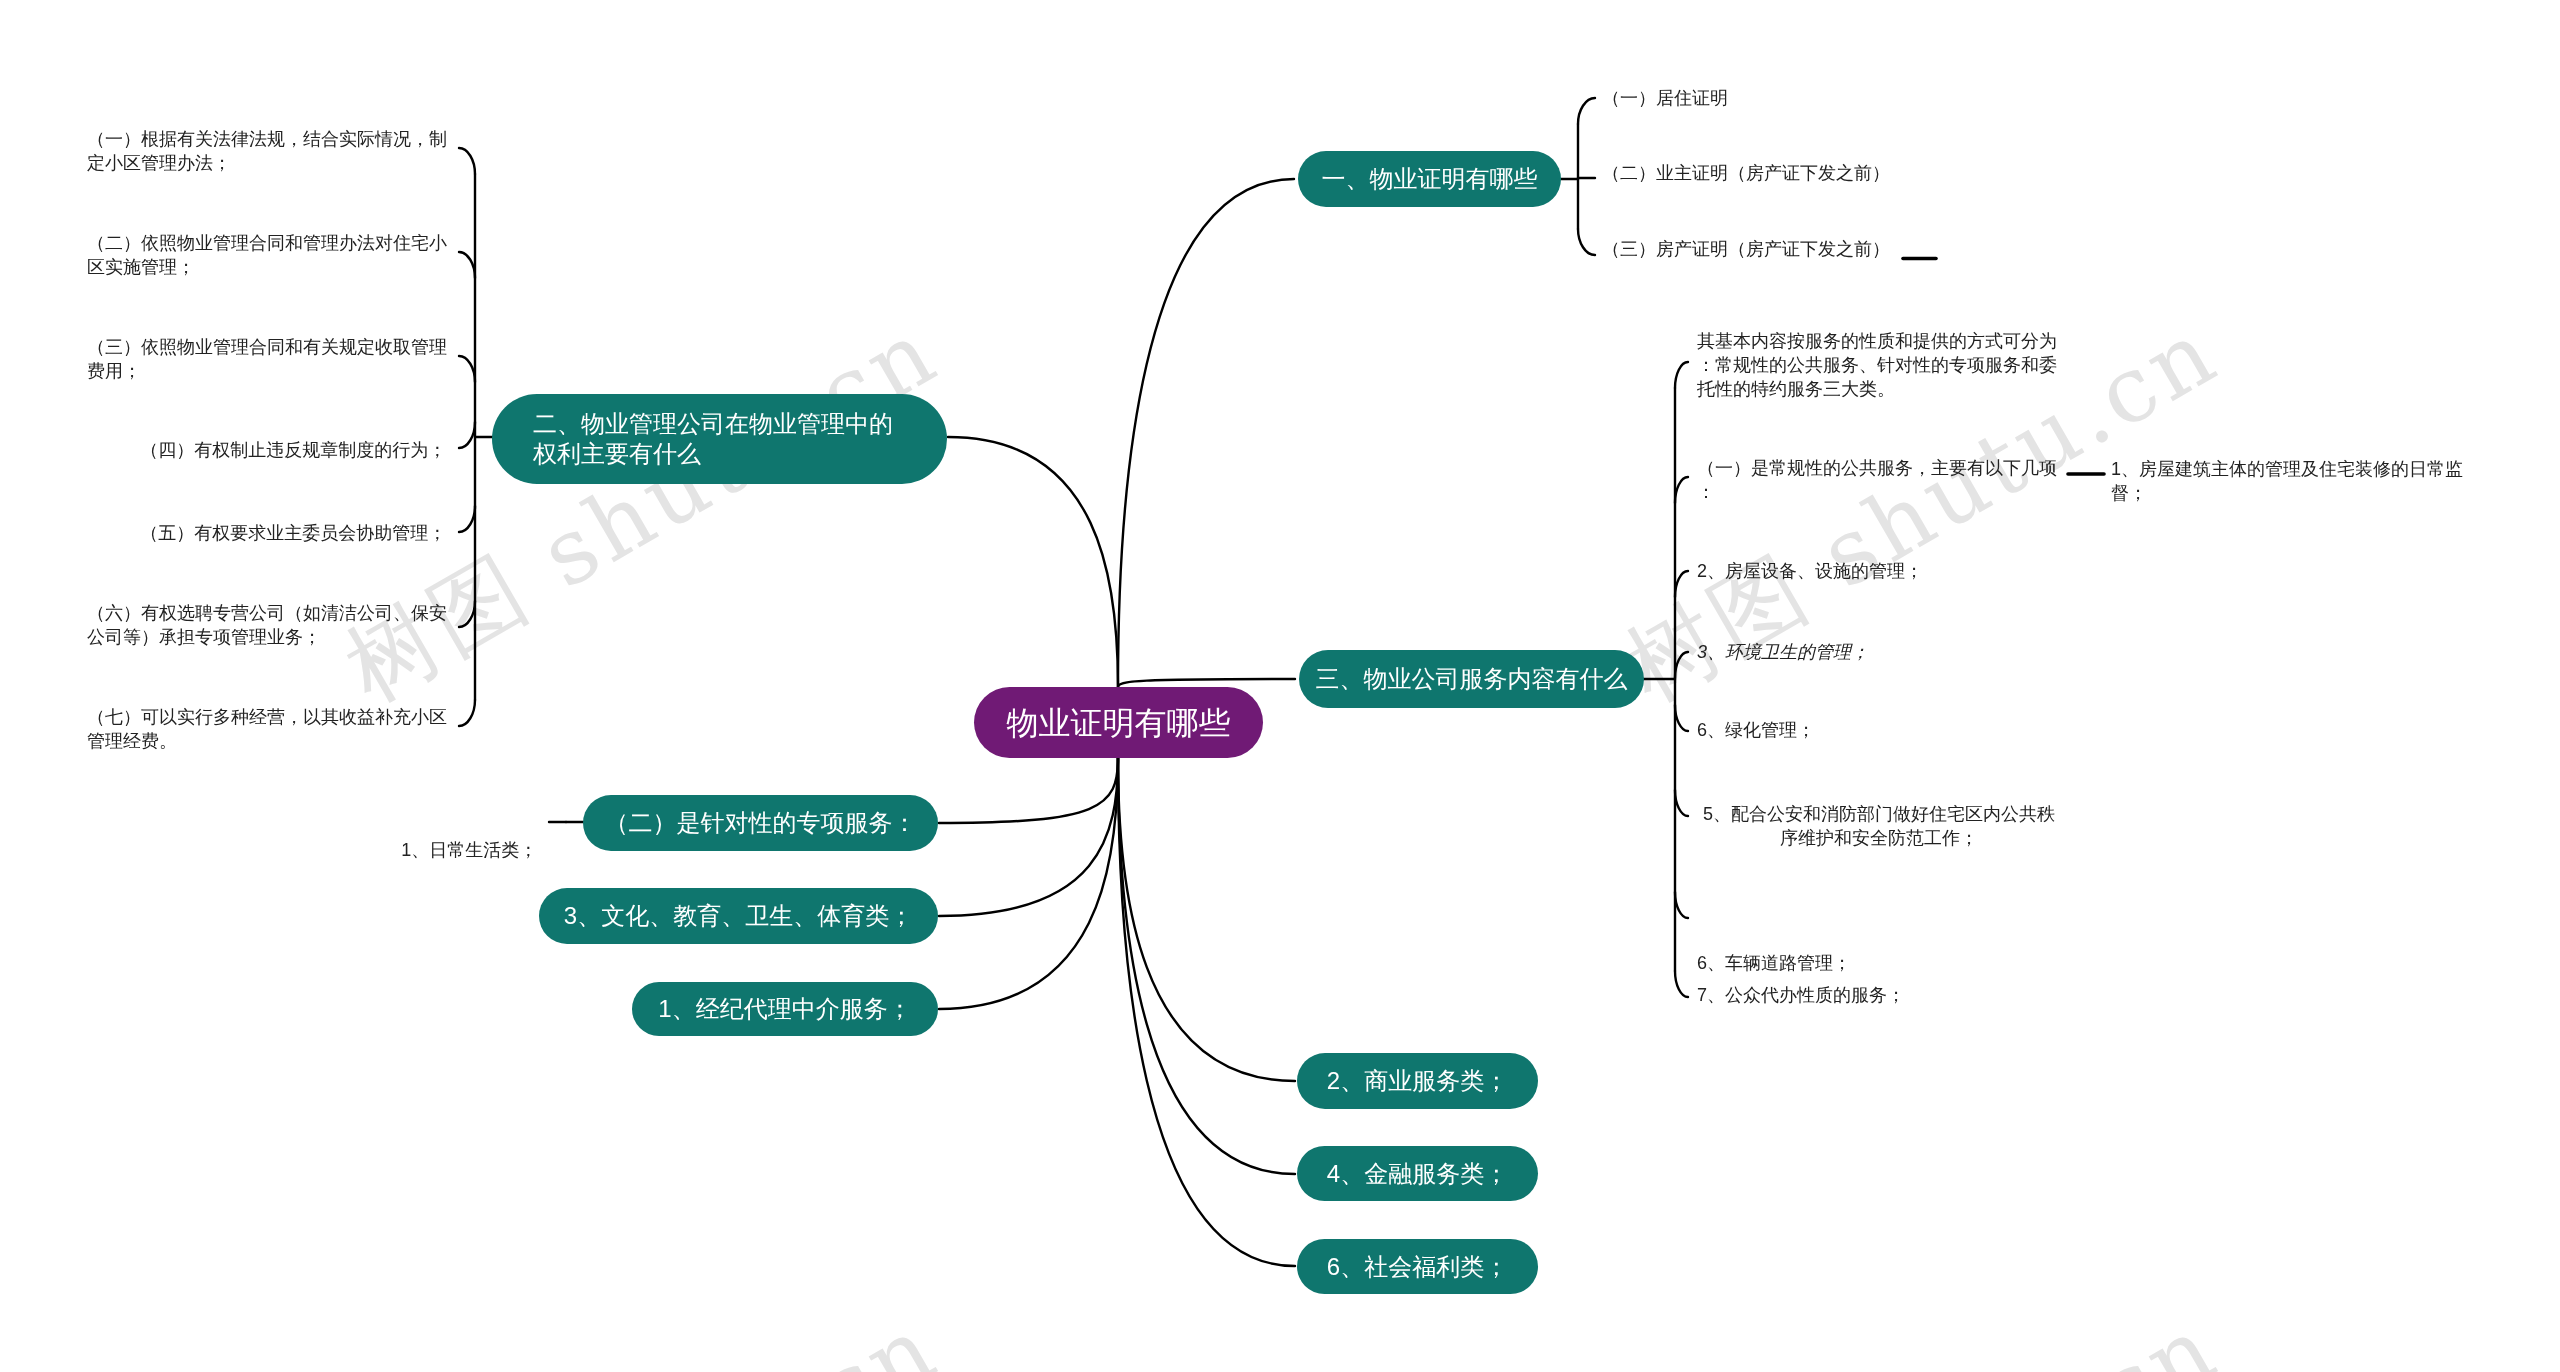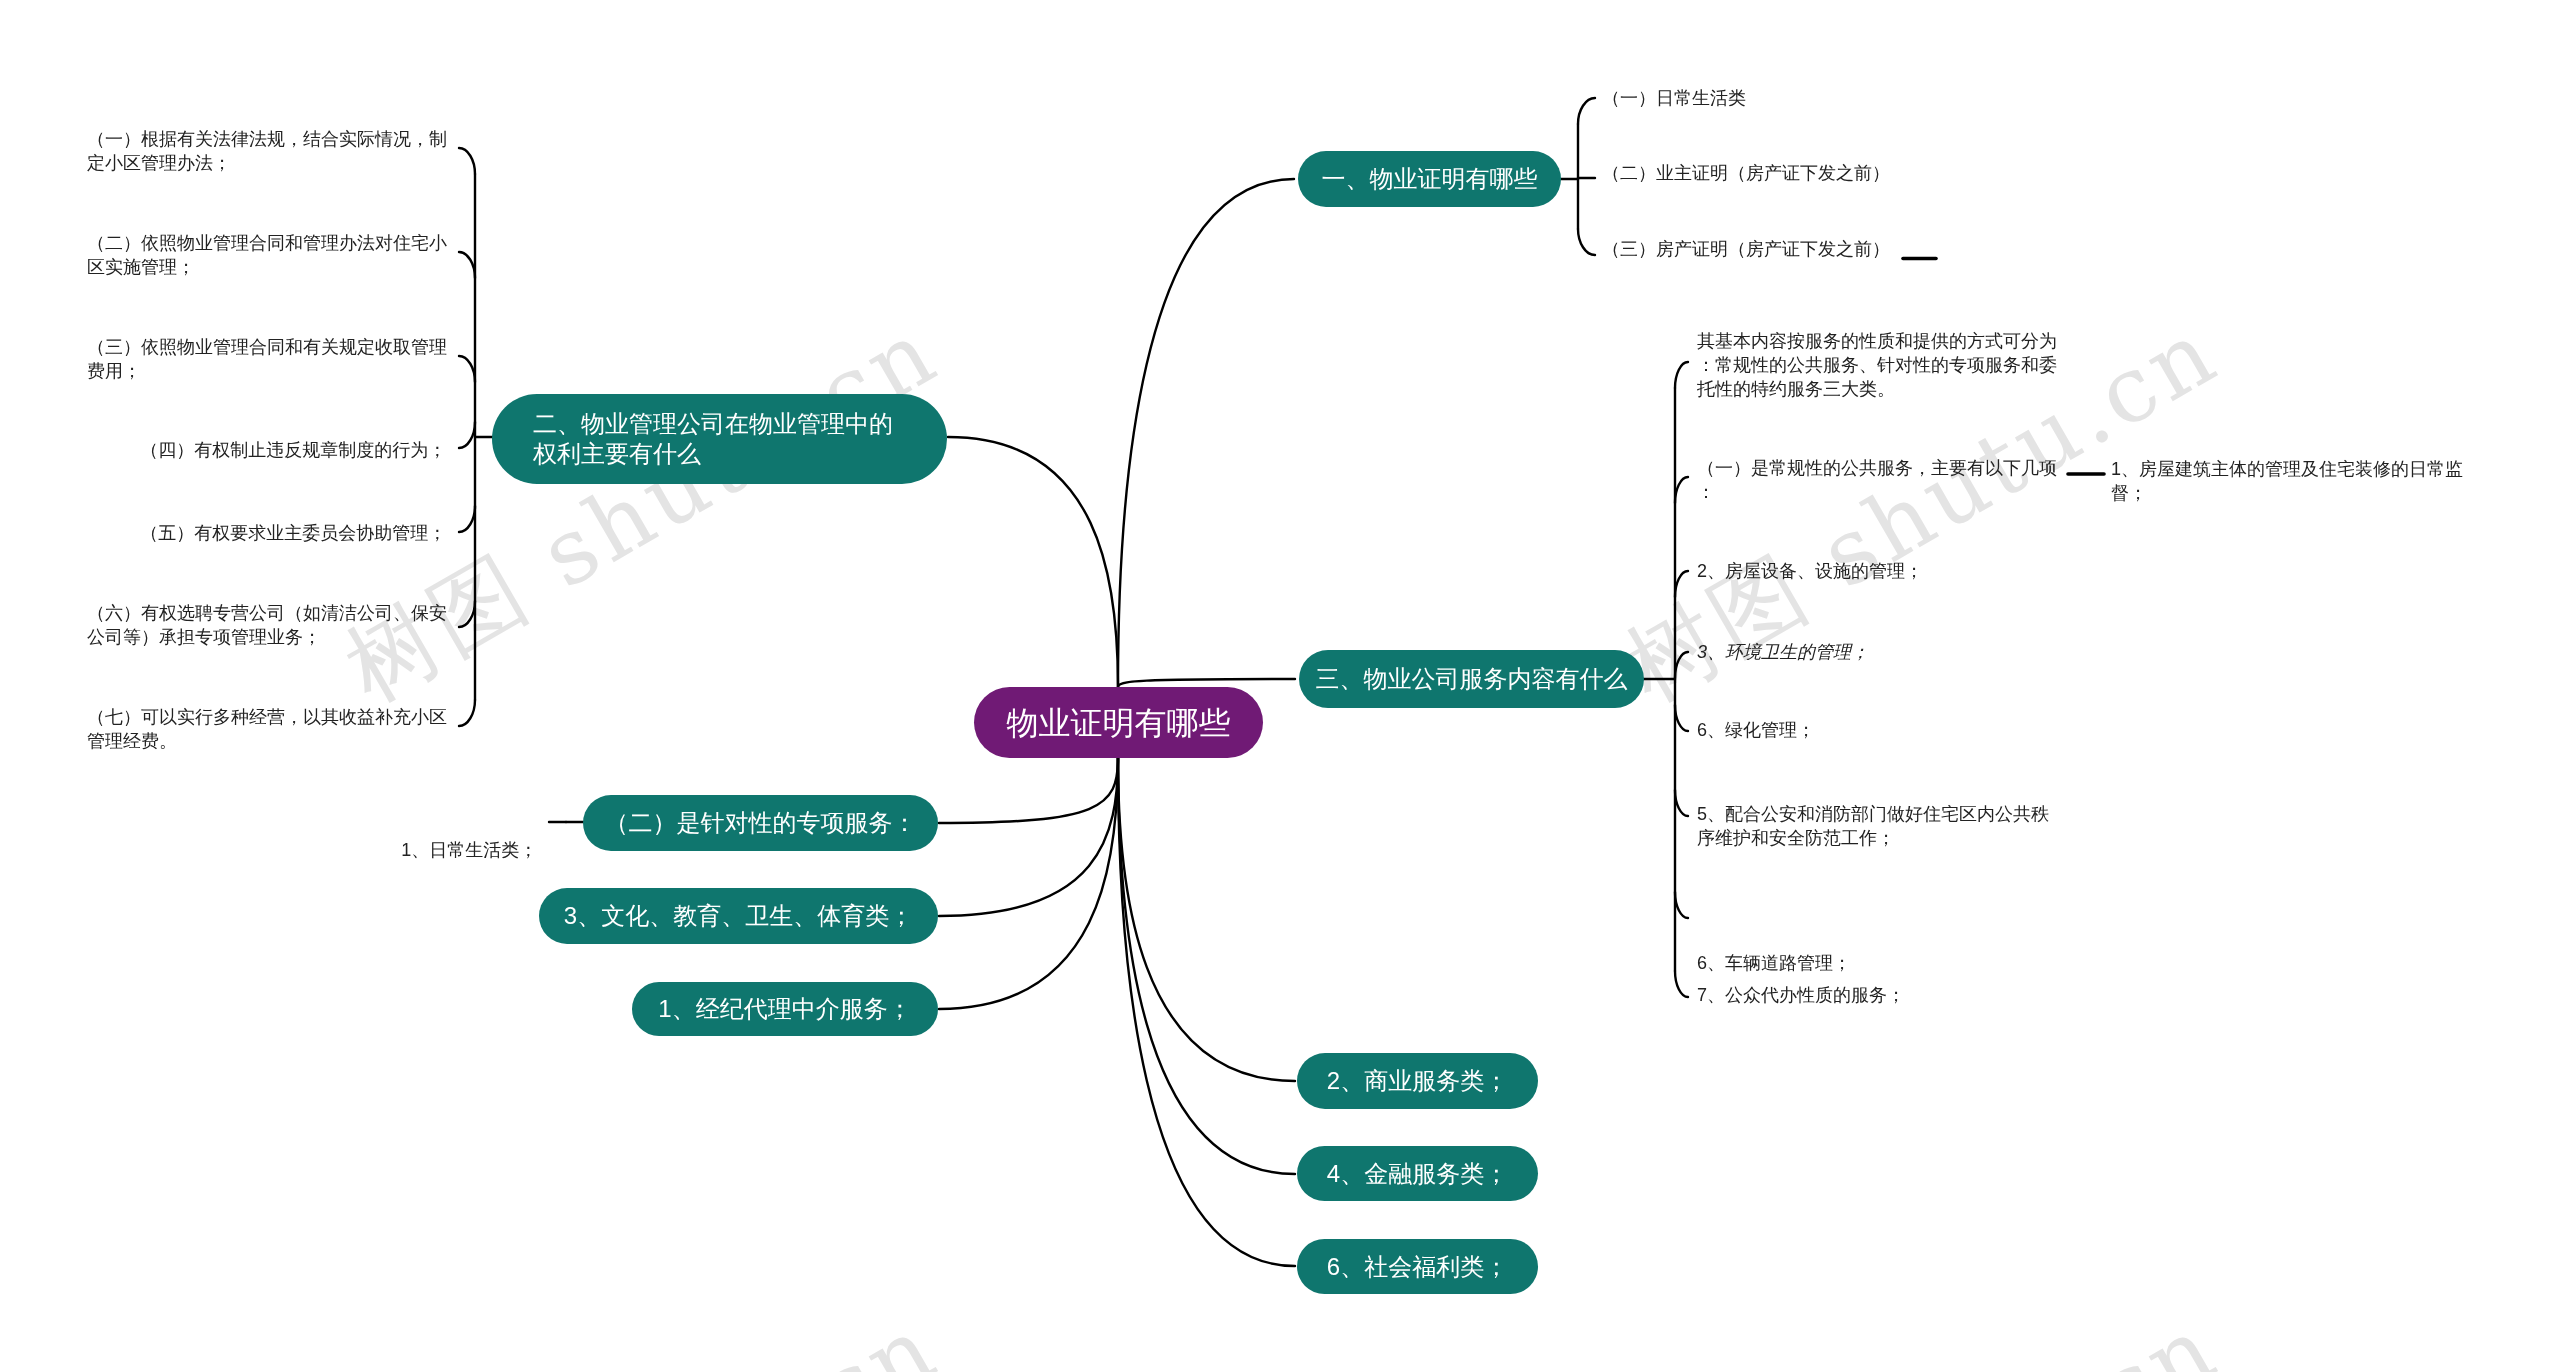--- a/index.html
+++ b/index.html
@@ -96,36 +96,36 @@
     </div>
     <div class="node lvl1" style="left: 1297px; top: 1053px; width: 241px; height: 56px; padding-left: 30px; padding-right: 30px;">
       <span class="cap">2、商业服务类；</span>
     </div>
     <div class="node lvl1" style="left: 1297px; top: 1146px; width: 241px; height: 55px; padding-left: 30px; padding-right: 30px;">
       <span class="cap">4、金融服务类；</span>
     </div>
     <div class="node lvl1" style="left: 1297px; top: 1239px; width: 241px; height: 55px; padding-left: 30px; padding-right: 30px;">
       <span class="cap">6、社会福利类；</span>
     </div>
-    <div class="leaf" style="top: 86px; max-width: 420px; left: 1602px;">（一）日常生活类</div>
+    <div class="leaf" style="top: 86px; max-width: 420px; left: 1602px;">（一）居住证明</div>
     <div class="leaf" style="top: 161px; max-width: 420px; left: 1602px;">（二）业主证明（房产证下发之前）</div>
     <div class="leaf" style="top: 237px; max-width: 420px; left: 1602px;">（三）房产证明（房产证下发之前）</div>
     <div class="leaf" style="top: 127px; max-width: 370px; right: 2103px;">（一）根据有关法律法规，结合实际情况，制定小区管理办法<span class="hang">；</span></div>
     <div class="leaf" style="top: 231px; max-width: 370px; right: 2103px;">（二）依照物业管理合同和管理办法对住宅小区实施管理<span class="hang">；</span></div>
     <div class="leaf" style="top: 335px; max-width: 370px; right: 2103px;">（三）依照物业管理合同和有关规定收取管理费用<span class="hang">；</span></div>
     <div class="leaf" style="top: 438px; max-width: 370px; right: 2103px;">（四）有权制止违反规章制度的行为<span class="hang">；</span></div>
     <div class="leaf" style="top: 521px; max-width: 370px; right: 2103px;">（五）有权要求业主委员会协助管理<span class="hang">；</span></div>
     <div class="leaf" style="top: 601px; max-width: 370px; right: 2103px;">（六）有权选聘专营公司（如清洁公司、保安公司等）承担专项管理业务<span class="hang">；</span></div>
     <div class="leaf" style="top: 705px; max-width: 370px; right: 2103px;">（七）可以实行多种经营，以其收益补充小区管理经费<span class="hang">。</span></div>
     <div class="leaf" style="top: 329px; max-width: 364px; left: 1697px;">其基本内容按服务的性质和提供的方式可分为：常规性的公共服务、针对性的专项服务和委托性的特约服务三大类。</div>
     <div class="leaf" style="top: 456px; max-width: 364px; left: 1697px;">（一）是常规性的公共服务，主要有以下几项：</div>
     <div class="leaf" style="top: 559px; max-width: 380px; left: 1697px;">2、房屋设备、设施的管理；</div>
     <div class="leaf" style="top: 640px; max-width: 380px; left: 1697px; font-style: italic;">3、环境卫生的管理；</div>
     <div class="leaf" style="top: 718px; max-width: 380px; left: 1697px;">6、绿化管理；</div>
-    <div class="leaf" style="top: 802px; max-width: 364px; left: 1697px;">5、配合公安和消防部门做好住宅区内公共秩序维护和安全防范工作；</div>
+    <div class="leaf" style="top: 802px; max-width: 364px; left: 1697px; text-align: center;">5、配合公安和消防部门做好住宅区内公共秩序维护和安全防范工作；</div>
     <div class="leaf" style="top: 951px; max-width: 380px; left: 1697px;">6、车辆道路管理；</div>
     <div class="leaf" style="top: 983px; max-width: 380px; left: 1697px;">7、公众代办性质的服务；</div>
     <div class="leaf" style="top: 838px; max-width: 200px; right: 2012px;">1、日常生活类<span class="hang">；</span></div>
     <div class="leaf" style="top: 457px; max-width: 365px; left: 2111px;">1、房屋建筑主体的管理及住宅装修的日常监督；</div>
     <div class="wm" style="left: 377px; top: 624px; transform: rotate(-30deg); transform-origin: 0px 100%; font-size: 91px; line-height: 91px; letter-spacing: 5px;">树图 shutu.cn</div>
     <div class="wm" style="left: 1657px; top: 624px; transform: rotate(-30deg); transform-origin: 0px 100%; font-size: 91px; line-height: 91px; letter-spacing: 5px;">树图 shutu.cn</div>
     <div class="wm" style="left: 377px; top: 1620px; transform: rotate(-30deg); transform-origin: 0px 100%; font-size: 91px; line-height: 91px; letter-spacing: 5px;">树图 shutu.cn</div>
     <div class="wm" style="left: 1657px; top: 1620px; transform: rotate(-30deg); transform-origin: 0px 100%; font-size: 91px; line-height: 91px; letter-spacing: 5px;">树图 shutu.cn</div>
   </div>
 

